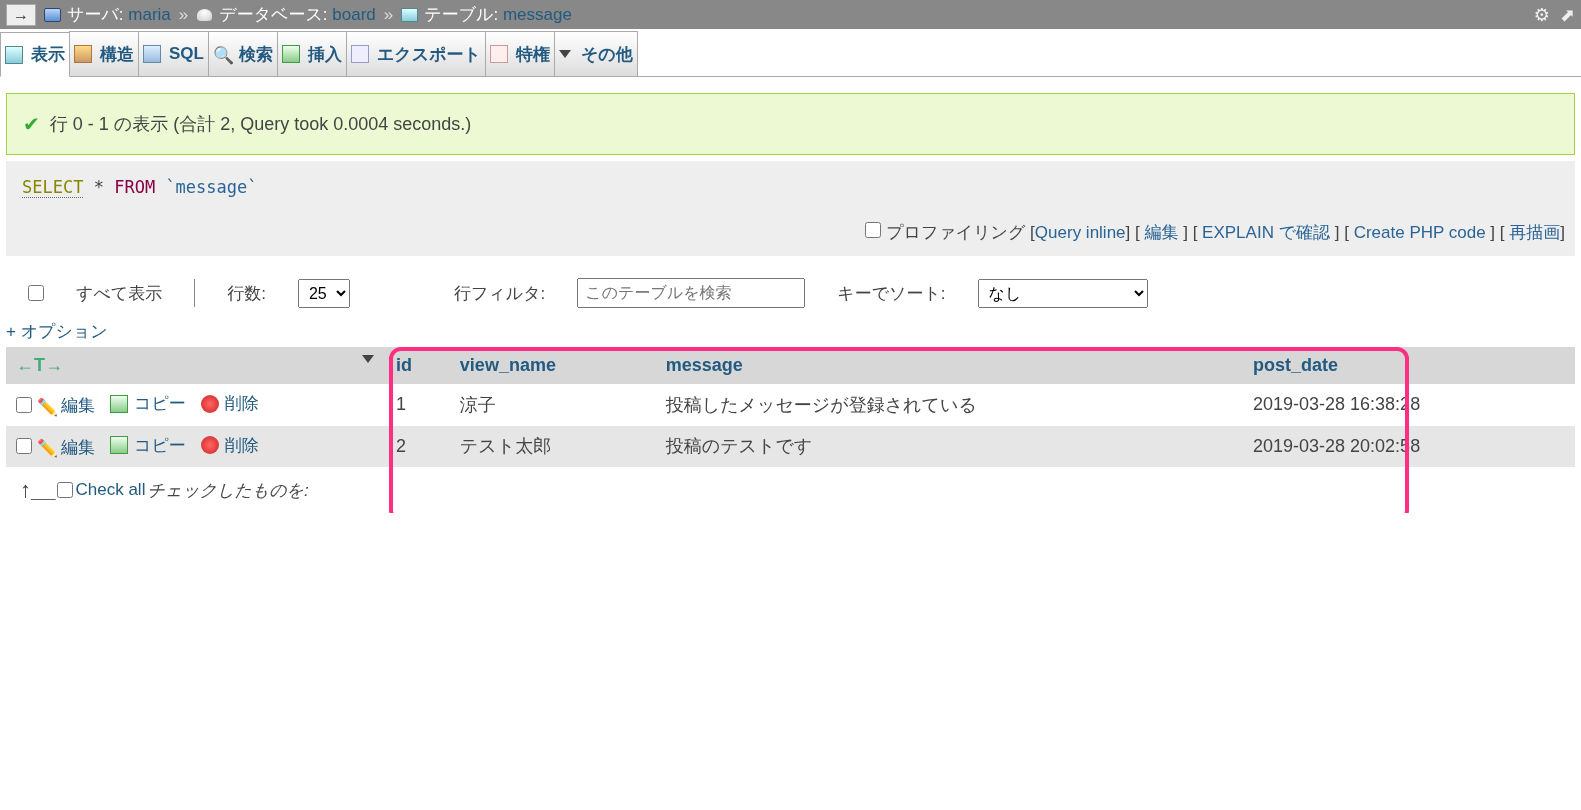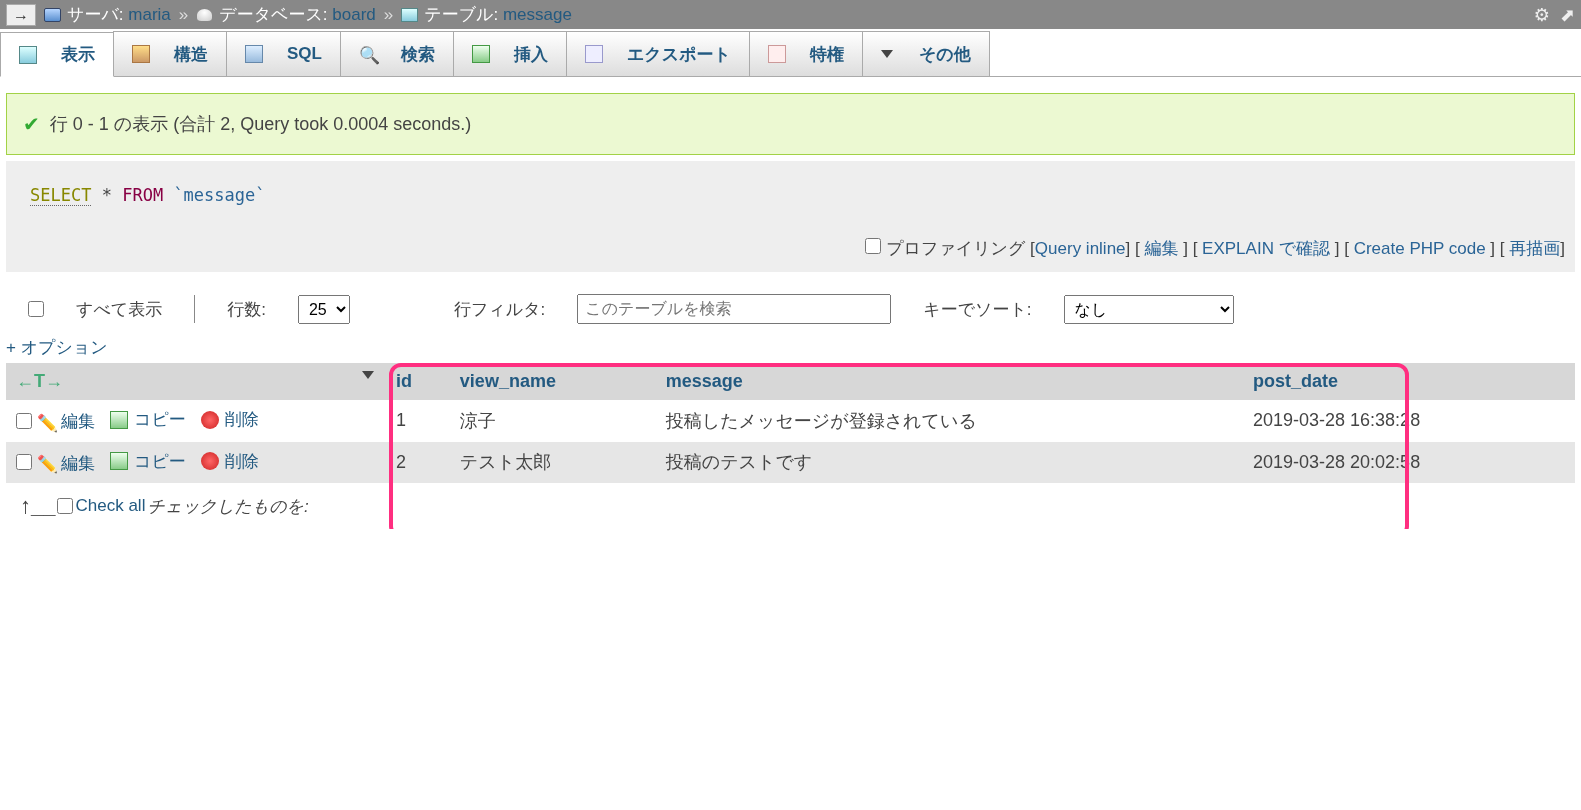--- a/index.html
+++ b/index.html
@@ -6,26 +6,26 @@
   body { font-family: sans-serif; font-size: 14.5px; background: #fff; color: #444; width: 1581px; }
   a { color: #235a81; text-decoration: none; cursor: pointer; }
   .topbar { background: #888; color: #fff; height: 29px; display: flex; align-items: center; padding: 0 6px; }
   .topbar .nav-back { background: #eee; border: 1px solid #aaa; padding: 1px 6px; margin-right: 8px; color: #333; font-size: 16px; }
   .topbar .crumbs { display: flex; align-items: center; font-size: 17px; }
   .topbar .crumbs .sep { margin: 0 8px; color: #ddd; }
   .topbar .crumbs .bc-icon { display: inline-block; width: 17px; height: 14px; margin-right: 6px; vertical-align: middle; }
   .topbar .right { margin-left: auto; display: flex; gap: 10px; }
   .gear, .closex { color: #eee; font-size: 18px; }
   .tabs { display: flex; border-bottom: 1px solid #aaa; margin-top: 2px; }
-  .tab { display: flex; align-items: center; gap: 24px; padding: 10px 18px; font-size: 17px; font-weight: bold; color: #235a81;
+  .tab { display: flex; align-items: center; gap: 8px; padding: 10px 4px; font-size: 17px; font-weight: bold; color: #235a81;
          background: linear-gradient(#fff,#ddd); border: 1px solid #aaa; border-bottom: none; margin-right: -1px; height: 45px; }
   .tab.active { background: #fff; color: #235a81; border-bottom: 1px solid #fff; position: relative; top: 1px; }
   .tab .ticon { width: 18px; height: 18px; display:inline-block; }
   .success { background: #ecf9d2; border: 1px solid #a2d246; padding: 18px 16px; margin: 16px 6px 6px; display: flex; align-items: center; gap: 10px; font-size: 18px; }
-  .sql-area { background: #eee; padding: 24px; margin: 0 6px; font-family: monospace; font-size: 17px; }
+  .sql-area { background: #eee; padding: 16px; margin: 0 6px; font-family: monospace; font-size: 17px; }
   .sql-area .kw { color: #880; border-bottom: 1px dotted #666; }
   .sql-area .kw2 { color: #804; }
   .sql-area .ident { color: #2a6496; }
   .sql-actions { background: #eee; padding: 8px 10px 12px; margin: 0 6px 12px; text-align: right; font-size: 17px; }
   .sql-actions .brack { color: #2a6496; }
   .row-controls { display: flex; align-items: center; gap: 32px; padding: 10px 20px 6px; font-size: 17px; margin-left: 8px; }
   .row-controls .sep-v { border-left: 1px solid #888; height: 28px; }
   .row-controls select, .row-controls input[type=text] { font-size: 16px; padding: 4px 6px; }
   .options { color: #235a81; font-size: 17px; padding: 6px 6px 4px; }
   .data-wrap { position: relative; margin: 0 6px; }
@@ -128,21 +128,21 @@
 </div>
 
 <div class="row-controls">
   <input type="checkbox" style="">
   <span>すべて表示</span>
   <span class="sep-v"></span>
   <span>行数:</span>
   <select><option>25</option></select>
   <span style="width:40px"></span>
   <span>行フィルタ:</span>
-  <input type="text" style="width: 314px;" placeholder="このテーブルを検索">
+  <input type="text" style="width: 228px;" placeholder="このテーブルを検索">
   <span>キーでソート:</span>
   <select style="width:170px"><option>なし</option></select>
 </div>
 
 <div class="options"><a>+ オプション</a></div>
 
 <div class="data-wrap">
   <div class="callout"></div>
   <table class="datatable">
     <thead>

